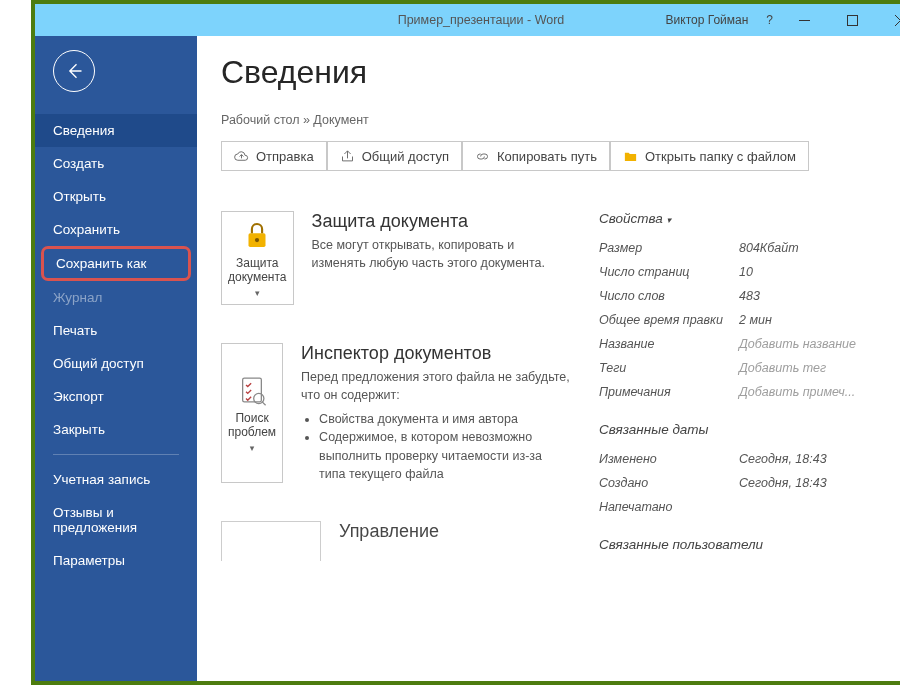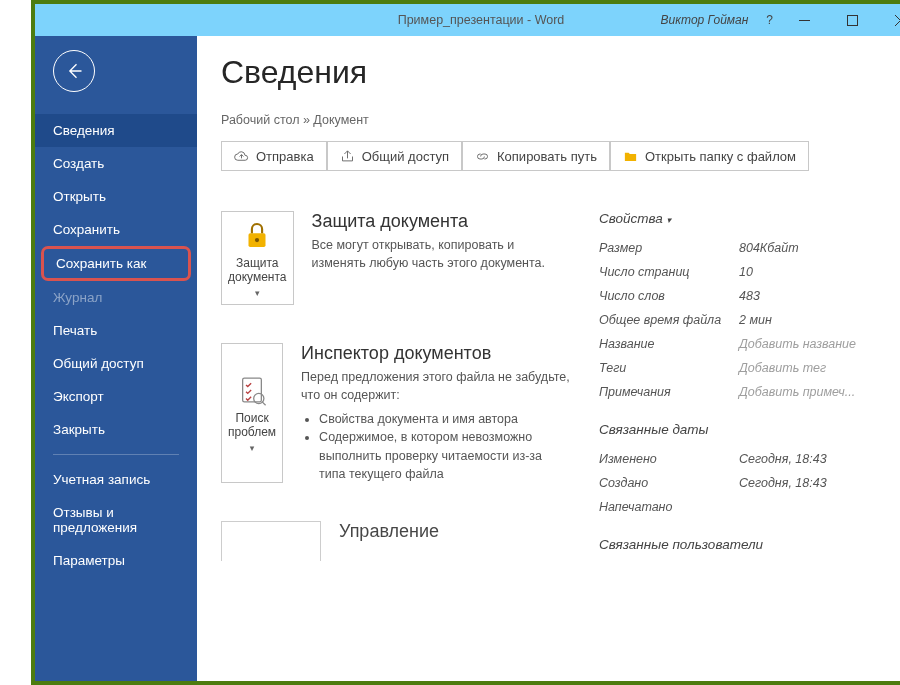--- a/index.html
+++ b/index.html
@@ -1,20 +1,20 @@
 <!DOCTYPE html>
 <html><head>
 <meta charset="utf-8">
 <style>
   * { box-sizing: border-box; margin: 0; padding: 0; font-family: "Segoe UI", Arial, sans-serif; }
   body { background: #fff; }
   .frame { width: 900px; height: 685px; border: 4px solid #4d7c0f; position: relative; overflow: hidden; background: #7dd3fc; margin-left: 31px; }
   .titlebar { height: 32px; display: flex; align-items: center; justify-content: flex-end; font-size: 12px; color: #444; padding: 0 10px; gap: 14px; }
   .titlebar .title { position: absolute; left: 50%; transform: translateX(-50%); color: #555; font-size: 12.5px; }
-  .titlebar .user { margin-right: 4px; font-style: italic; }
+  .titlebar .user { margin-right: 4px; }
   .titlebar .wbtn { width: 34px; height: 28px; display: flex; align-items: center; justify-content: center; color: #333; cursor: pointer; }
   .titlebar .wbtn svg { width: 11px; height: 11px; }
   .app { display: flex; height: calc(100% - 32px); }
   .sidebar { width: 162px; background: #2b579a; color: #fff; display: flex; flex-direction: column; padding-top: 6px; }
   .back { width: 42px; height: 42px; border: 1.5px solid #fff; border-radius: 50%; margin: 8px 0 22px 18px; display: flex; align-items: center; justify-content: center; cursor: pointer; }
   .back svg { width: 20px; height: 20px; stroke: #fff; fill: none; }
   .nav-item { padding: 9px 18px; font-size: 13.5px; cursor: pointer; color: #fff; }
   .nav-item.active { background: #1f4a8a; }
   .nav-item.disabled { color: #8ba3c7; cursor: default; }
   .nav-item.highlighted { border: 3px solid #d9534f; border-radius: 7px; margin: 0 6px; padding: 7px 12px; }
@@ -183,21 +183,21 @@
               </div>
               <div class="prop-row">
                 <div class="k">Число страниц</div>
                 <div class="v">10</div>
               </div>
               <div class="prop-row">
                 <div class="k">Число слов</div>
                 <div class="v">483</div>
               </div>
               <div class="prop-row">
-                <div class="k">Общее время файла</div>
+                <div class="k">Общее время правки</div>
                 <div class="v">2 мин</div>
               </div>
               <div class="prop-row">
                 <div class="k">Название</div>
                 <div class="v hint">Добавить название</div>
               </div>
               <div class="prop-row">
                 <div class="k">Теги</div>
                 <div class="v hint">Добавить тег</div>
               </div>

